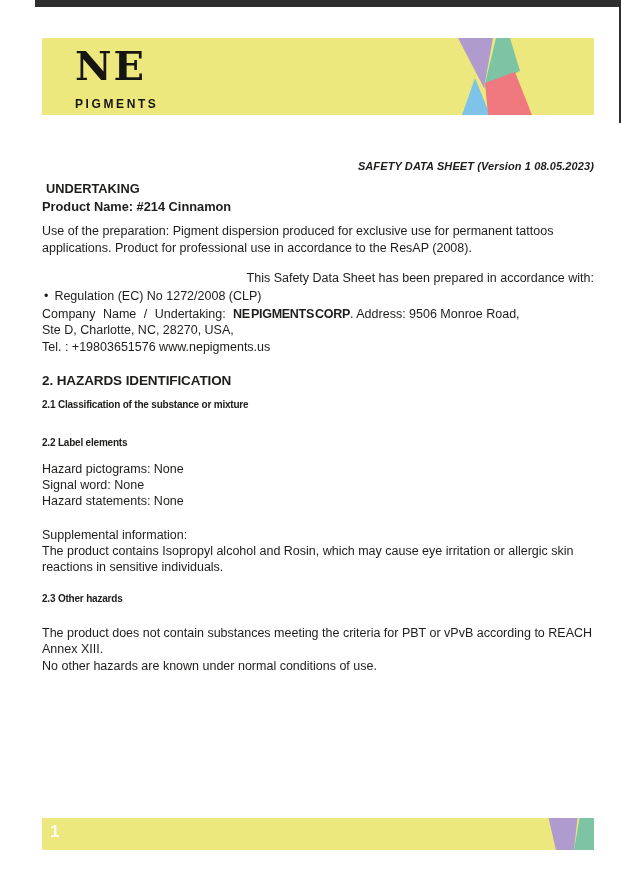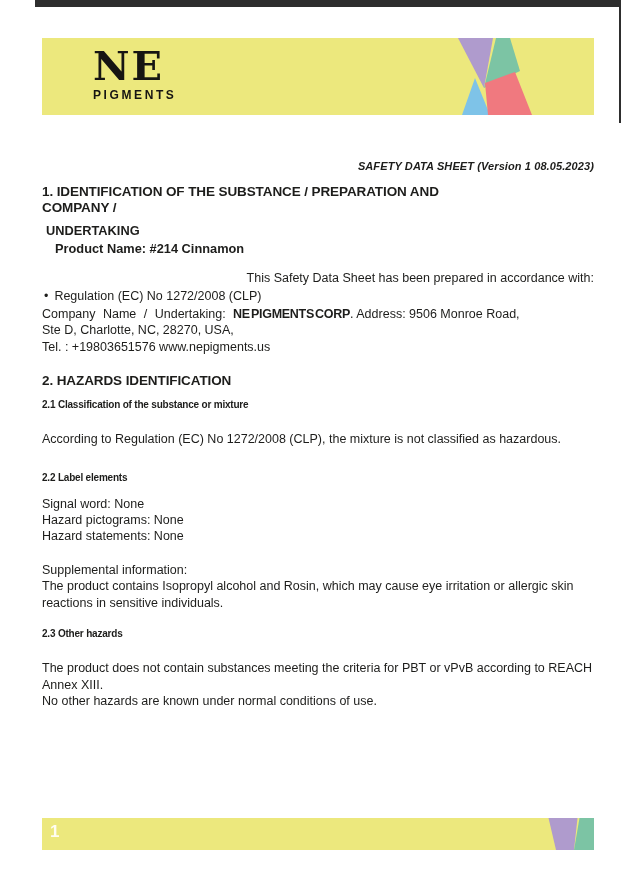--- a/index.html
+++ b/index.html
@@ -23,36 +23,36 @@
     right: 0; top: 0;
     width: 2px; height: 123px;
     background: #2e2e2e;
   }
   .banner {
     position: absolute;
     left: 42px; top: 38px;
     width: 552px; height: 77px;
     background: #ECE87D;
   }
-  .logo { position: absolute; left: 51px; top: 7px; }
+  .logo { position: absolute; left: 33px; top: 7px; }
   .logo-ne {
     font-family: "DejaVu Serif", serif;
     font-weight: 700;
     font-size: 40px;
     line-height: 42px;
     letter-spacing: 2px;
     color: #161512;
   }
   .logo-pigments {
     font-family: "Liberation Sans", sans-serif;
     font-weight: 700;
     font-size: 12px;
     letter-spacing: 2.6px;
     color: #161512;
-    margin-top: 1px;
+    margin-top: 10px;
     text-align: center;
   }
   .banner-shapes { position: absolute; left: 408px; top: 0; }
   .content {
     position: absolute;
     left: 42px; top: 115px;
     width: 552px;
     font-size: 12.5px;
     line-height: 16.4px;
   }
@@ -74,21 +74,20 @@
   .sec1-heading { margin-top: 11px; }
   .undertaking {
     margin-top: 8px;
     margin-left: 4px;
     font-weight: 700;
     font-size: 12.8px;
     line-height: 15px;
   }
   .product-name {
     margin-top: 3px;
-    margin-left: 13px;
     font-weight: 700;
     font-size: 12.8px;
     line-height: 15px;
   }
   .use-para { margin-top: 9px; line-height: 16.5px; }
   .prepared { margin-top: 14px; margin-left: 4px; line-height: 16px; text-align: right; }
   .bullets { margin-top: 2px; }
   .bullet-line { line-height: 16px; }
   .bullet-dot { margin: 0 6px 0 2px; }
   .company-block { margin-top: 2px; line-height: 16.4px; }
@@ -144,50 +143,46 @@
       <polygon points="46,0 60,0 70,33 34,50" fill="#7CC4A4"></polygon>
       <polygon points="12,77 40,77 25,40" fill="#7EC3E8"></polygon>
       <polygon points="35,45 65,34 82,77 38,77" fill="#F0797F"></polygon>
     </svg>
   </header>
 
   <main class="content">
 
     <div class="sds-title">SAFETY DATA SHEET (Version 1 08.05.2023)</div>
 
-    <div class="sec-heading sec1-heading">
-      <div>1. IDENTIFICATION OF THE SUBSTANCE / PREPARATION AND</div>
-      <div>COMPANY /</div>
-    </div>
 
     <div class="undertaking">UNDERTAKING</div>
     <div class="product-name">Product Name: #214 Cinnamon</div>
 
+    <p class="use-para">Use of the preparation: Pigment dispersion produced for exclusive use for permanent tattoos applications. Product for professional use in accordance to the ResAP (2008).</p>
 
     <div class="prepared">This Safety Data Sheet has been prepared in accordance with:</div>
 
     <div class="bullets">
       <div class="bullet-line"><span class="bullet-dot">•</span><span>Regulation (EC) No 1272/2008 (CLP)</span></div>
     </div>
 
     <div class="company-block">
       <div><span class="company-prefix">Company Name / Undertaking: </span><span class="company-bold">NE PIGMENTS CORP</span><span>. Address: 9506 Monroe Road,</span></div>
       <div>Ste D, Charlotte, NC, 28270, USA,</div>
       <div>Tel. : +19803651576 www.nepigments.us</div>
     </div>
 
     <div class="sec-heading sec2-heading">2. HAZARDS IDENTIFICATION</div>
 
     <div class="sub-heading s21-heading">2.1 Classification of the substance or mixture</div>
-    <p class="s21-para">According to Regulation (EC) No 1272/2008 (CLP), the mixture is not classified as hazardous.</p>
 
     <div class="sub-heading s22-heading">2.2 Label elements</div>
     <div class="s22-lines">
+      <div class="s22-line">Hazard pictograms: None</div>
       <div class="s22-line">Signal word: None</div>
-      <div class="s22-line">Hazard pictograms: None</div>
       <div class="s22-line">Hazard statements: None</div>
     </div>
 
     <div class="supp-label">Supplemental information:</div>
     <p class="supp-text">The product contains Isopropyl alcohol and Rosin, which may cause eye irritation or allergic skin reactions in sensitive individuals.</p>
 
     <div class="sub-heading s23-heading">2.3 Other hazards</div>
     <p class="s23-para1">The product does not contain substances meeting the criteria for PBT or vPvB according to REACH Annex XIII.</p>
     <p class="s23-para2">No other hazards are known under normal conditions of use.</p>
 

